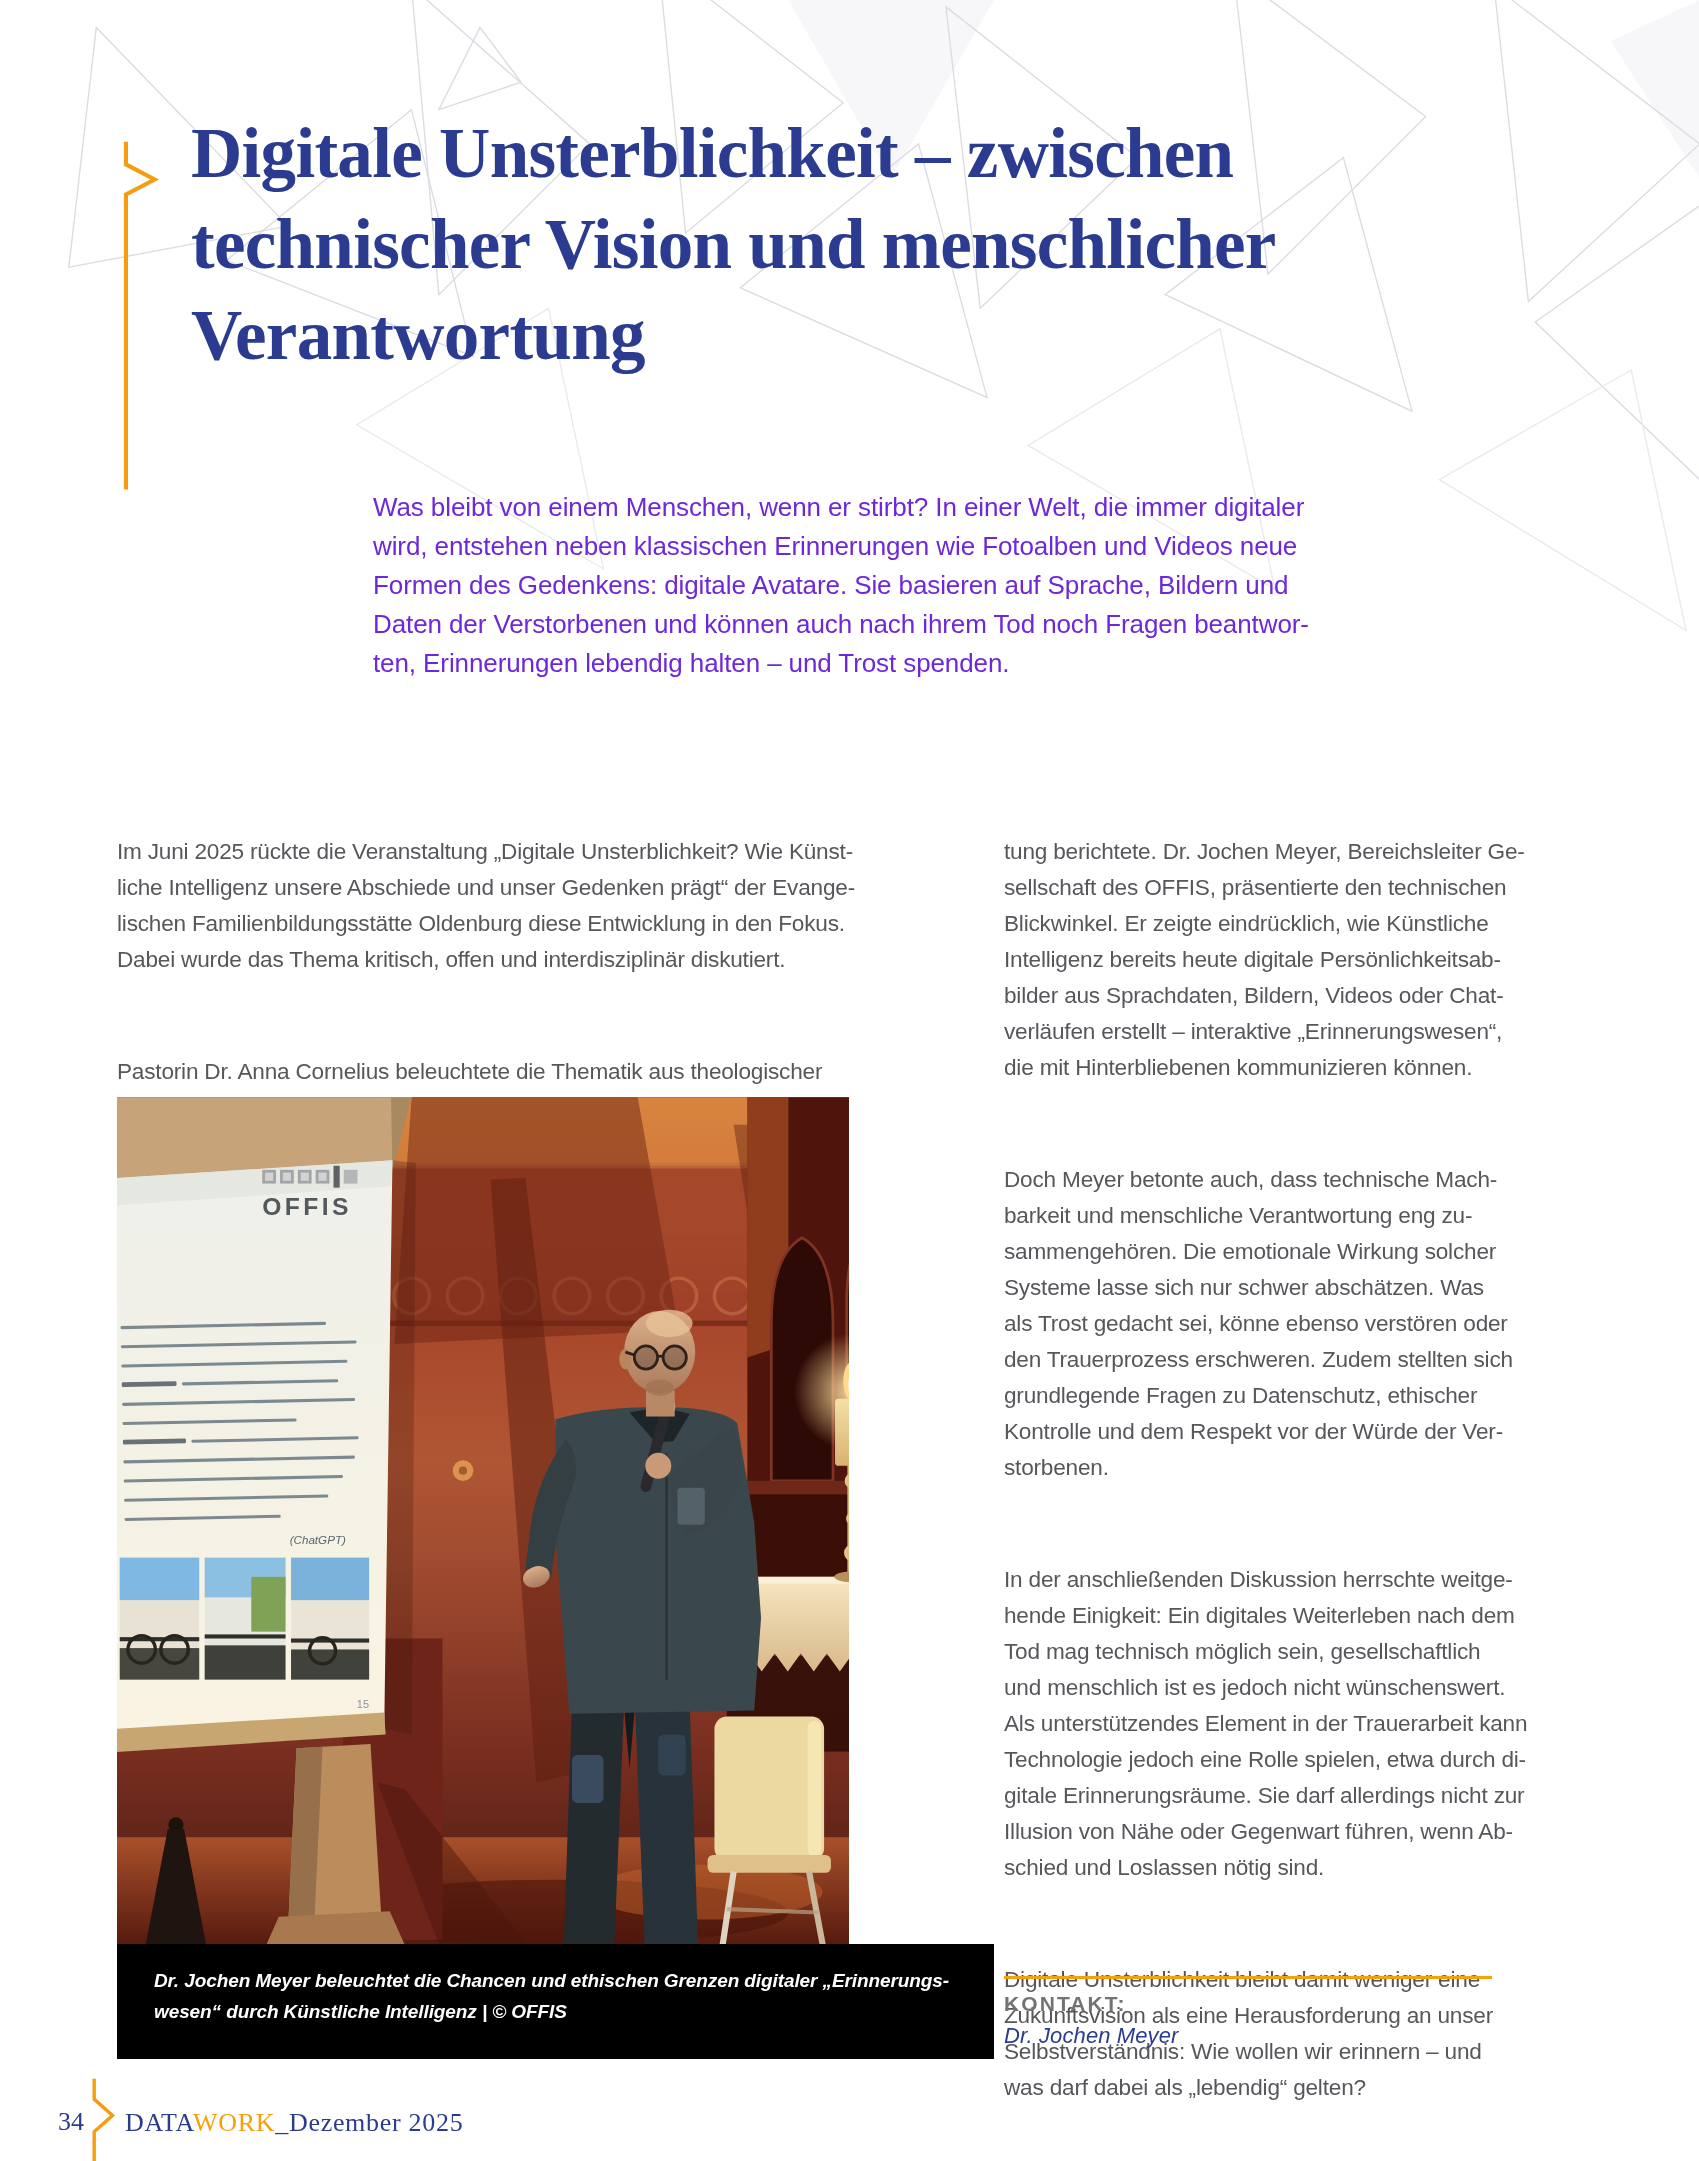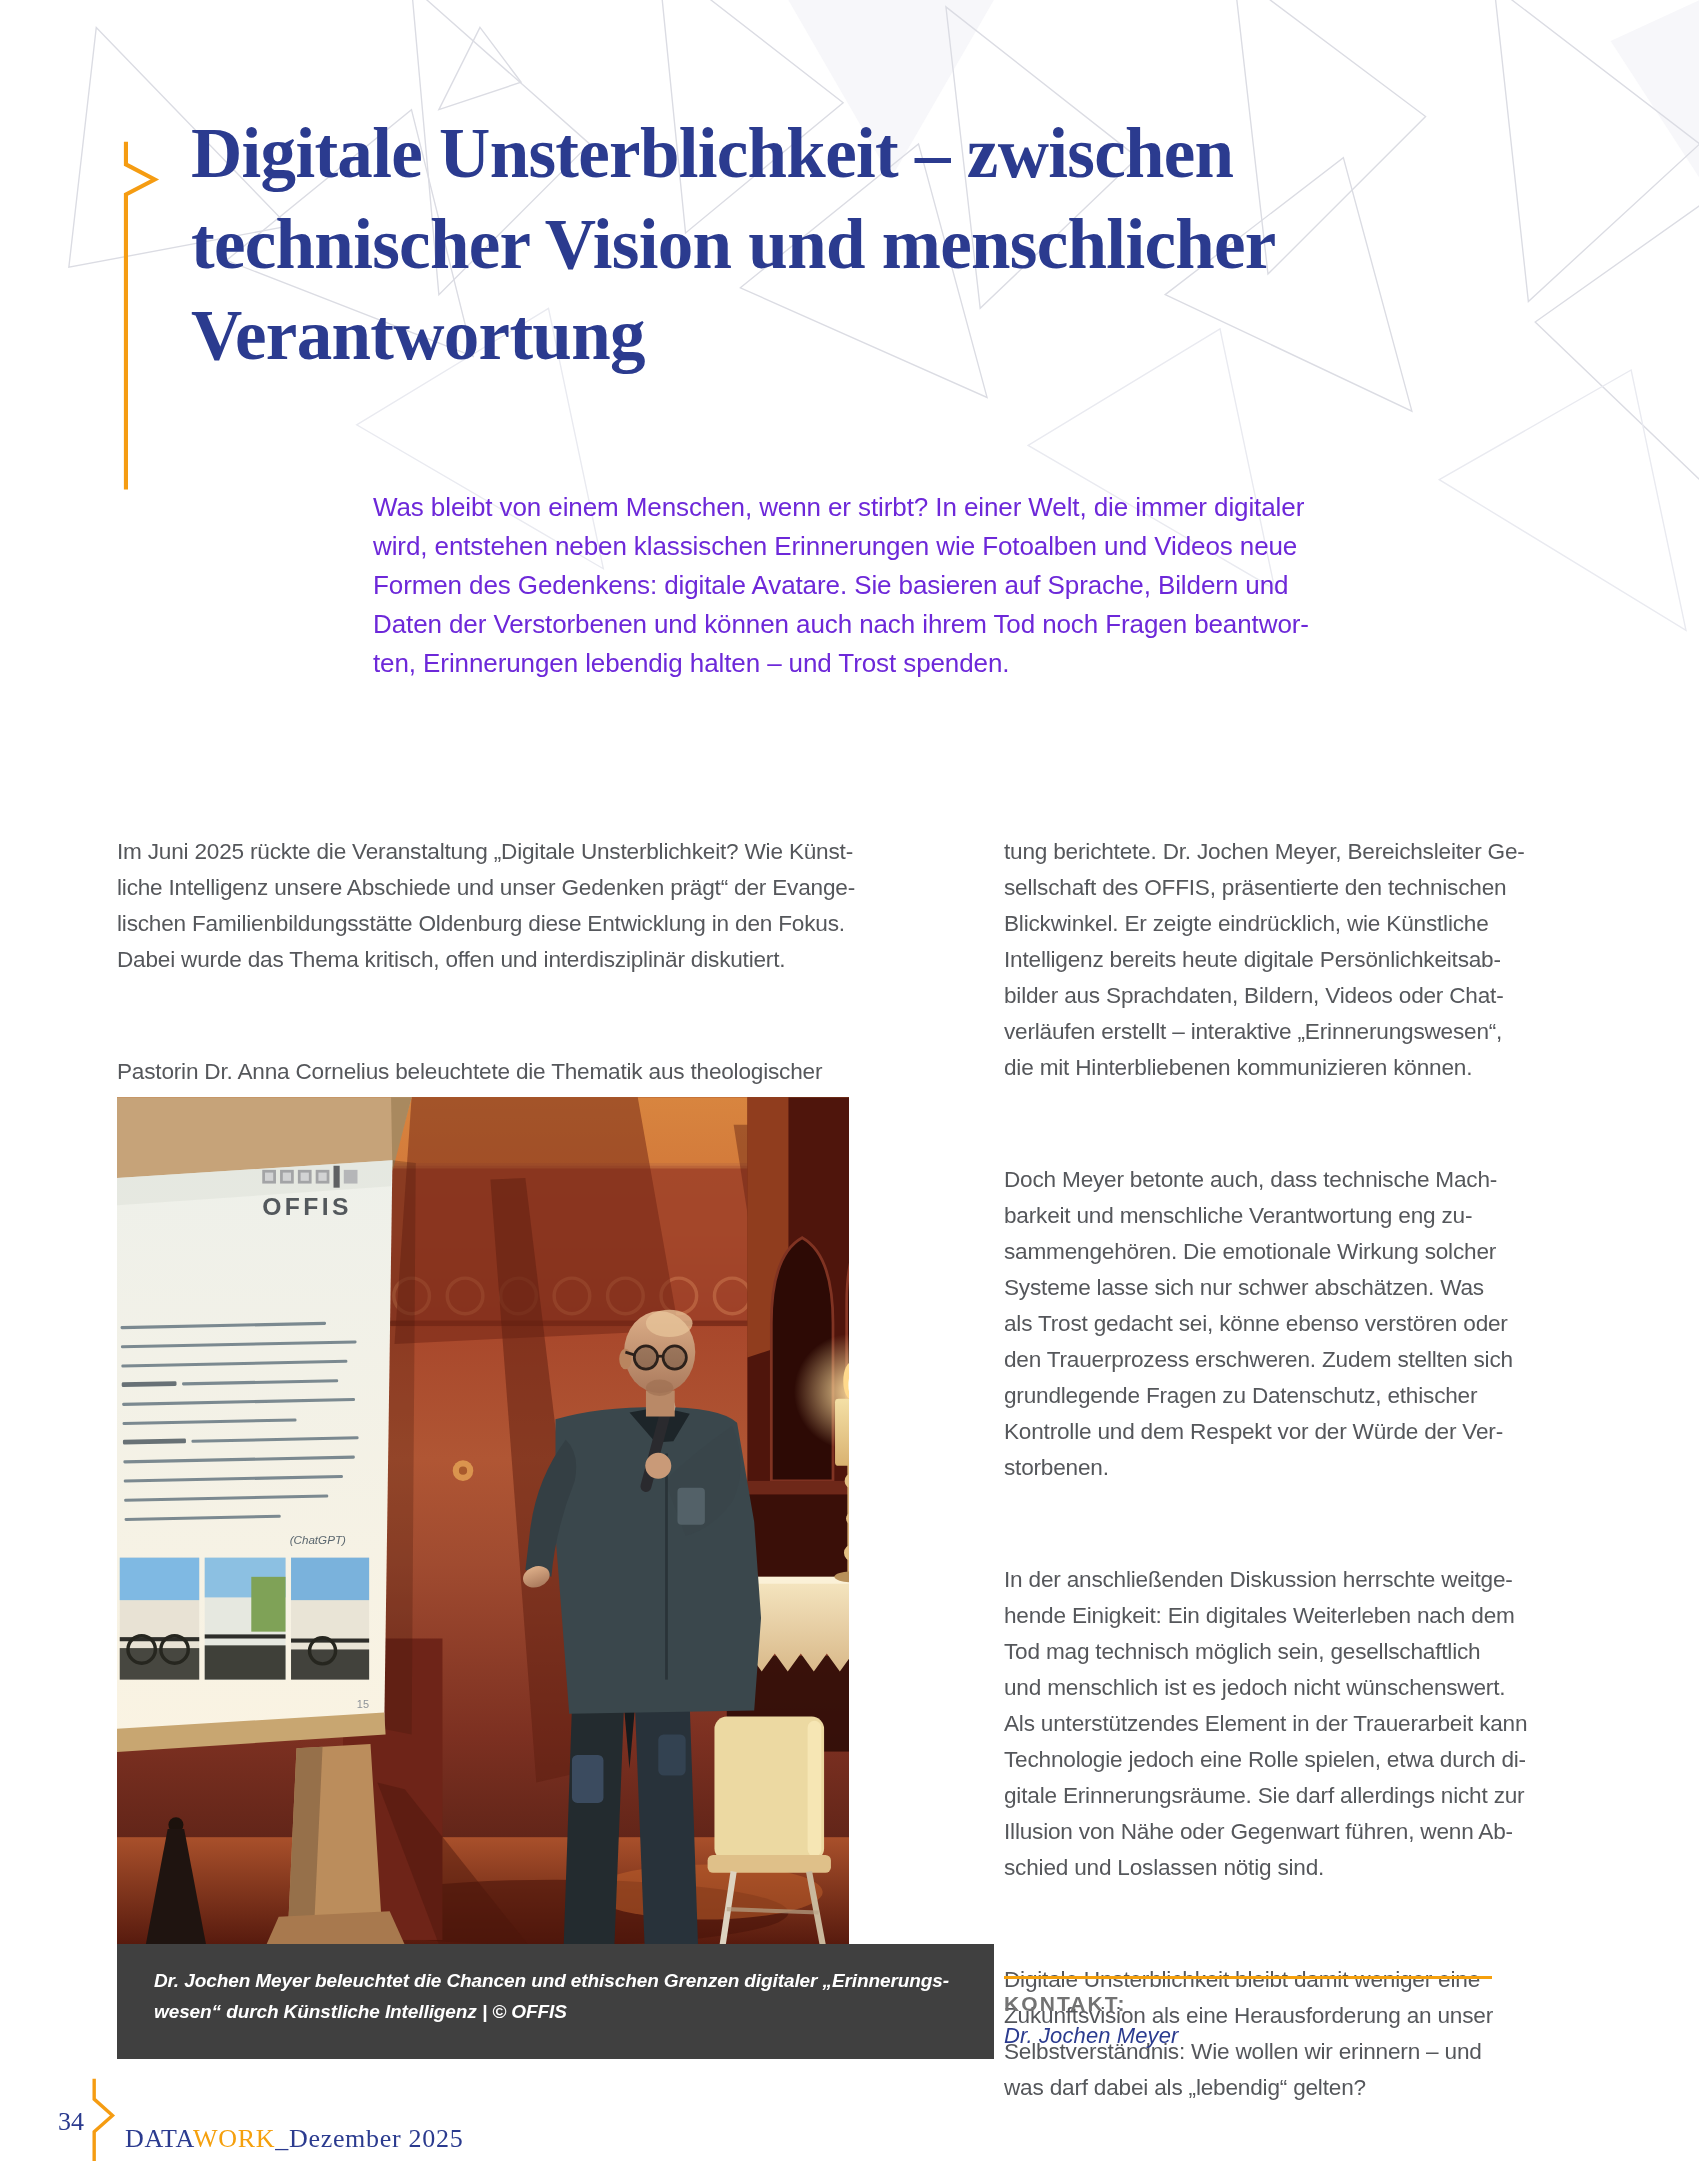--- a/index.html
+++ b/index.html
@@ -29,21 +29,21 @@
     top:798px;color:#55575b;font-size:22.6px;line-height:36px;
     letter-spacing:-0.2px;white-space:pre-line;
   }
   #col-left{left:117px;width:860px;}
   #col-right{left:1004px;width:596px;}
   .bodycol p{margin:0 0 40px 0;white-space:pre-line;}
   
   #photo{left:117px;top:1097px;width:732px;height:848px;overflow:hidden;background:#8a3a22;}
   
   #caption{
-    left:117px;top:1944px;width:877px;height:115px;background:#404040;
+    left:117px;top:1944px;width:877px;height:115px;background:#000000;
     box-sizing:border-box;padding:20.6px 27.4px 0 37px;
     color:#ffffff;font-style:italic;font-size:19px;line-height:31px;
     white-space:pre-line;font-weight:700;letter-spacing:-0.1px;
   }
   
   #contact-rule{left:1004px;top:1976px;width:488px;height:2.7px;background:#f5a00d;}
   #contact-heading{
     left:1004px;top:1992px;font-size:21px;font-weight:700;
     letter-spacing:2.1px;color:#737373;
   }
@@ -51,21 +51,21 @@
     left:1004px;top:2023px;font-size:22px;font-weight:400;font-style:italic;
     color:#2b3b8f;letter-spacing:0.1px;
   }
   
   #footer-page{
     left:58px;top:2107px;font-family:"Liberation Serif",serif;
     font-size:26px;color:#2b3b8f;
   }
   #footer-brand{
     left:125px;top:2108px;font-family:"Liberation Serif",serif;
-    font-size:26px;color:#2b3b8f;letter-spacing:0.7px;white-space:pre;margin-top:16px;
+    font-size:26px;color:#2b3b8f;letter-spacing:0.7px;white-space:pre;
   }
   #footer-brand .work{color:#f5a00d;}
 </style>
 </head>
 <body>
 
 <svg id="deco" class="abs" width="1700" height="788" viewBox="0 0 2480 1150">
   <g fill="none" stroke="#dbdce3" stroke-width="2">
     <path d="M1150,0 L1450,0 L1300,260 Z" fill="#f7f7fa" stroke="none"></path>
     <path d="M2350,60 L2480,0 L2480,260 Z" fill="#f7f7fa" stroke="none"></path>

